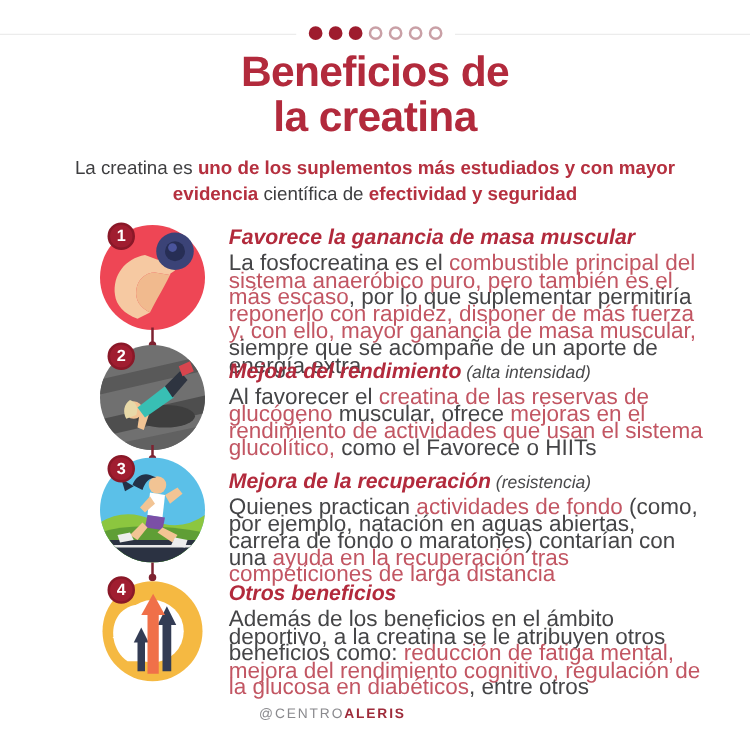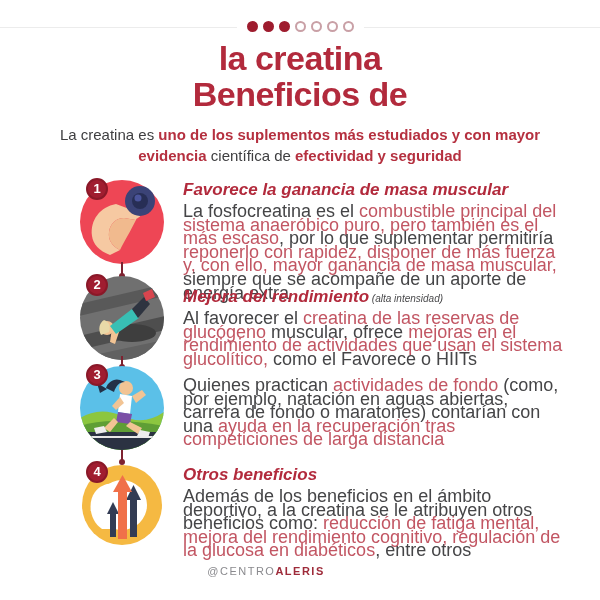--- a/index.html
+++ b/index.html
@@ -25,21 +25,21 @@
 
   
   .section{position:absolute;left:80px;width:490px;}
   .icon-wrap{position:absolute;left:0;top:0;width:84px;height:84px;}
   .icon-wrap svg{display:block;width:84px;height:84px;}
   .badge{position:absolute;left:6px;top:-2px;width:22px;height:22px;border-radius:50%;
          background:#a01d30;border:2px solid #8a1828;box-sizing:border-box;
          color:#fff;font-weight:bold;font-size:13px;line-height:18px;text-align:center;}
   .sec-text{position:absolute;left:103px;width:387px;}
   .sec-title{margin:0;font-size:17px;line-height:19px;color:#b22a3c;font-weight:bold;font-style:italic;}
-  .sec-suffix{color:#4a4a4c;font-weight:normal;font-size:10px;}
+  .sec-suffix{color:#4a4a4c;font-weight:normal;font-size:14px;}
   .sec-body{margin:4px 0 0 0;font-size:18px;line-height:13.6px;}
   .sec-body .seg-dark{color:#454547;}
   .sec-body .seg-red{color:#c25663;}
 
   
   .connector{position:absolute;left:121px;width:2px;background:#7e2230;}
   .connector .knob{position:absolute;left:-2px;bottom:-2px;width:6px;height:6px;border-radius:50%;background:#7e2230;}
 
   
   .footer{position:absolute;top:565px;left:0;width:532px;text-align:center;
@@ -59,22 +59,22 @@
         <span class="dot filled"></span>
         <span class="dot filled"></span>
         <span class="dot"></span>
         <span class="dot"></span>
         <span class="dot"></span>
         <span class="dot"></span>
       </div>
   </div>
 
   <div class="title">
+    <div>Beneficios de</div>
     <div>la creatina</div>
-    <div>Beneficios de</div>
   </div>
 
   <div class="intro"><span class="seg-dark">La creatina es </span><span class="seg-red">uno de los suplementos más estudiados y con mayor evidencia</span><span class="seg-dark"> científica de </span><span class="seg-red">efectividad y seguridad</span></div>
 
   <div class="section" style="top:180px;">
     <div class="icon-wrap">
       <svg viewBox="0 0 84 84" aria-hidden="true">
         <circle cx="42" cy="42" r="42" fill="#ee4655"></circle>
         <path d="M12 56 C10 40 20 27 36 24 L52 30 C56 32 58 36 56 40 L44 38 C36 38 30 44 29 52 C28 60 32 66 40 70 L30 75 C19 71 13 64 12 56 Z" fill="#f6c9a2"></path>
         <path d="M29 52 C30 44 36 38 44 38 L56 40 C50 52 45 60 40 70 C32 66 28 60 29 52 Z" fill="#f1ba8e"></path>
@@ -152,20 +152,21 @@
           <path d="M38 46 L52 48 L50 58 L36 56 Z" fill="#7b4fa6"></path>
           <path d="M50 56 L62 62 L58 68 L46 60 Z" fill="#f2c494"></path>
           <path d="M38 56 L30 66 L24 62 L34 52 Z" fill="#f2c494"></path>
           <path d="M60 64 L70 66 L68 72 L57 70 Z" fill="#ededed"></path>
           <path d="M24 60 L14 62 L16 68 L27 66 Z" fill="#ededed"></path>
         </g>
       </svg>
       <div class="badge">3</div>
     </div>
     <div class="sec-text" style="top:9px;">
+      <h3 class="sec-title"><span>Mejora de la recuperación</span><span class="sec-suffix"> (resistencia)</span></h3>
       <p class="sec-body"><span class="seg-dark">Quienes practican </span><span class="seg-red">actividades de fondo</span><span class="seg-dark"> (como, por ejemplo, natación en aguas abiertas, carrera de fondo o maratones) contarían con una </span><span class="seg-red">ayuda en la recuperación tras competiciones de larga distancia</span></p>
     </div>
   </div>
 
   <div class="connector" style="top:450px;height:13px;">
       <span class="knob"></span>
     </div>
 
   <div class="section" style="top:463px;">
     <div class="icon-wrap">

